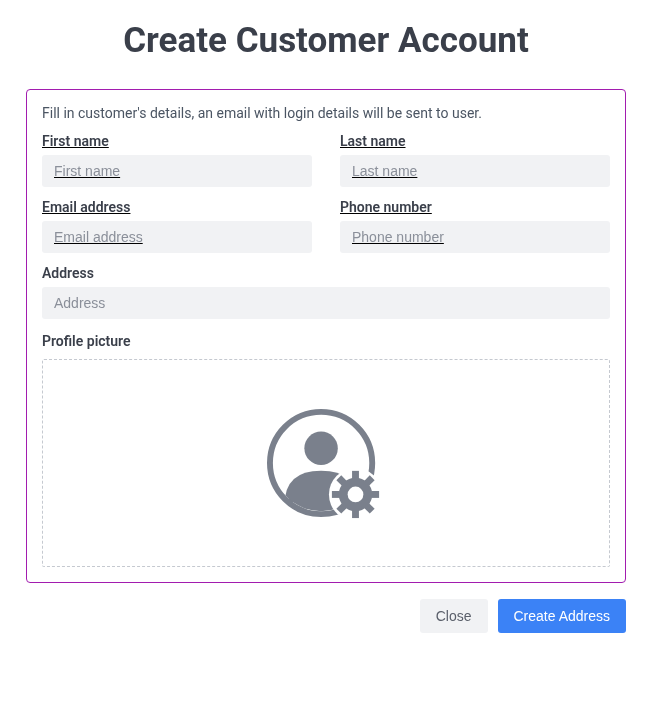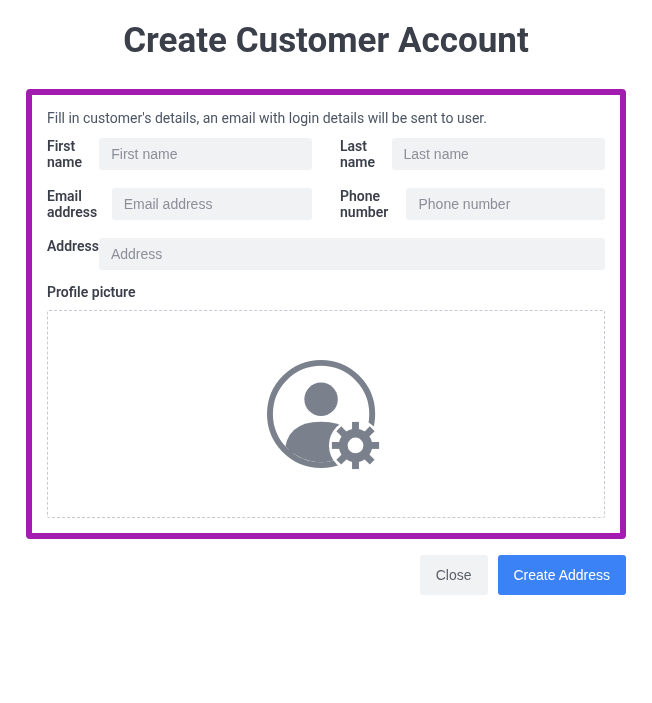--- a/index.html
+++ b/index.html
@@ -19,43 +19,44 @@
     }
     .title {
       font-size: 35px;
       font-weight: 700;
       color: #3a3f4a;
       text-align: center;
       margin-top: 20px;
       margin-bottom: 28px;
     }
     .card {
-      border: 6px solid #a21caf;
+      border: 1px solid #a21caf;
       border-radius: 4px;
       padding: 15px;
     }
     .description {
       font-size: 14px;
       color: #4b5563;
       margin-bottom: 12px;
     }
     .row {
       display: flex;
       gap: 28px;
       margin-bottom: 12px;
     }
     .field {
       flex: 1;
       display: flex;
-      flex-direction: row;
+      flex-direction: column;
+      text-decoration: underline;
     }
     .field-full {
       width: 100%;
       display: flex;
-      flex-direction: row;
+      flex-direction: column;
     }
     .label {
       font-size: 14px;
       font-weight: 600;
       color: #3a3f4a;
       margin-bottom: 6px;
     }
     .input {
       width: 100%;
       height: 32px;
@@ -93,21 +94,21 @@
       width: 118px;
       height: 120px;
     }
     .footer {
       display: flex;
       justify-content: flex-end;
       gap: 10px;
       margin-top: 16px;
     }
     .btn {
-      height: 40px;
+      height: 34px;
       padding: 0 16px;
       border: none;
       border-radius: 3px;
       font-size: 14px;
       cursor: pointer;
       display: inline-flex;
       align-items: center;
       justify-content: center;
     }
     .btn-secondary {

